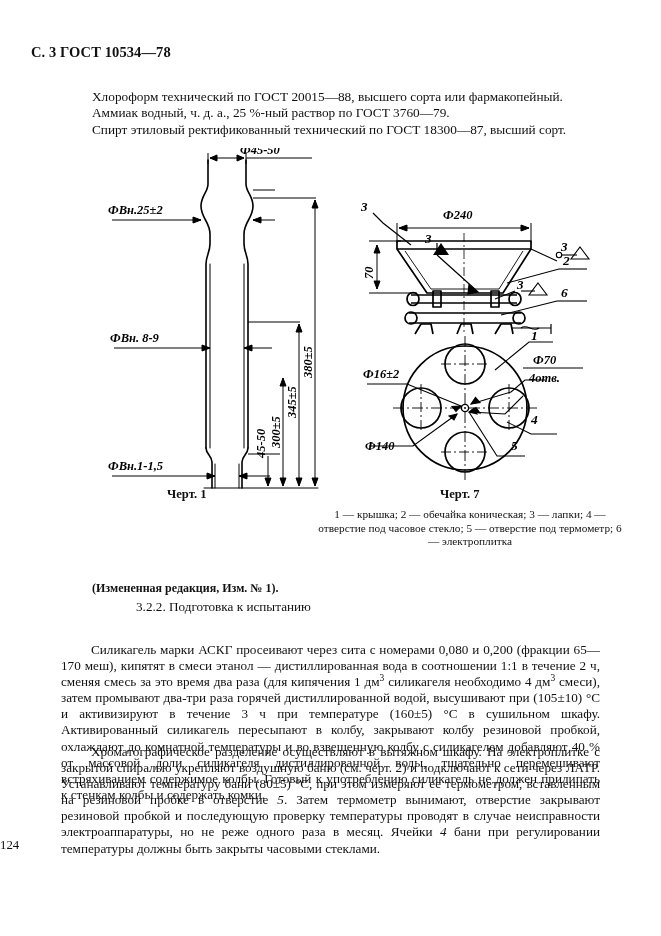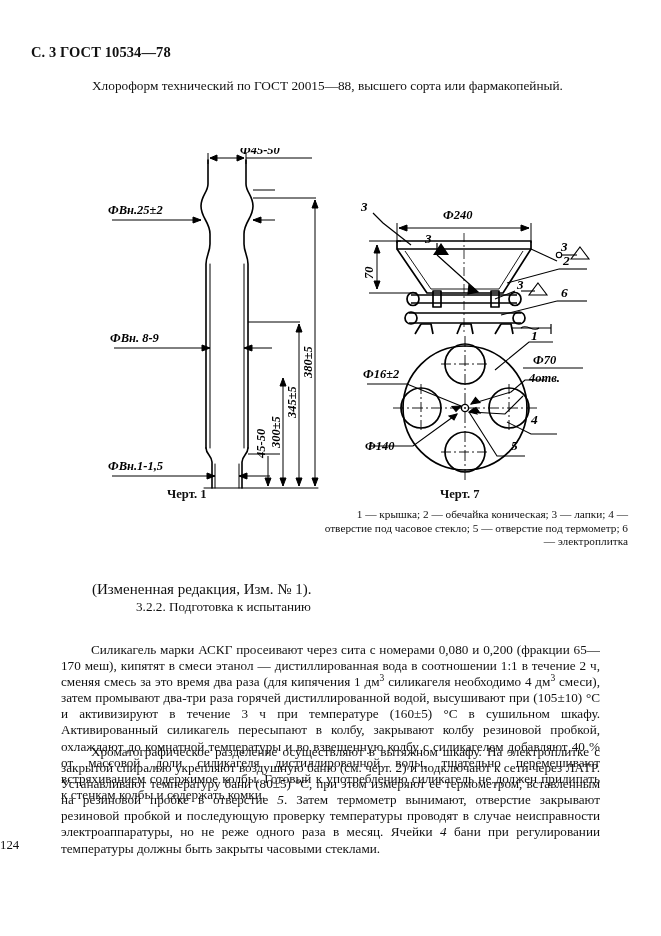--- a/index.html
+++ b/index.html
@@ -12,41 +12,41 @@
   }
   .page{position:relative;width:661px;height:716px;}
 
   .header{
     position:absolute;left:31px;top:44px;
     font-family:"Liberation Serif", serif;
     font-weight:bold;font-size:14.5px;letter-spacing:.1px;
   }
 
   .reagents{
-    position:absolute;left:92px;top:78px;width:520px;
+    position:absolute;left:92px;top:89px;width:520px;
     font-size:13.3px;line-height:16.4px;
   }
   .reagents div{white-space:nowrap;}
 
   .cap{
     position:absolute;font-size:12.6px;font-weight:bold;
     font-family:"Liberation Serif", serif;
   }
   .cap1{left:167px;top:487px;}
   .cap2{left:440px;top:487px;}
 
   .legend{
     position:absolute;left:312px;top:508px;width:316px;
-    font-size:11.3px;line-height:13.6px;text-align:right;
+    font-size:11.3px;line-height:13.6px;text-align:center;
   }
 
   
   .amend{
     position:absolute;left:92px;top:581px;
-    font-size:15px;font-weight:normal;
+    font-size:12px;font-weight:bold;
   }
   .sect{
     position:absolute;left:92px;top:599px;
     font-size:13.2px;
     margin-left:44px;
   }
   .para{
     position:absolute;left:61px;width:539px;
     font-size:13.2px;line-height:16.1px;
     text-align:justify;text-align-last:left;
@@ -65,20 +65,22 @@
 </style>
 </head>
 <body>
 
 <div class="page">
 
   <div class="header">С. 3 ГОСТ 10534—78</div>
 
   <div class="reagents">
     <div>Хлороформ технический по ГОСТ 20015—88, высшего сорта или фармакопейный.</div>
+    <div>Аммиак водный, ч. д. а., 25 %-ный раствор по ГОСТ 3760—79.</div>
+    <div>Спирт этиловый ректификованный технический по ГОСТ 18300—87, высший сорт.</div>
   </div>
 
   <svg style="position:absolute;left:100px;top:148px;" width="235" height="345" viewBox="0 0 235 345">
     <g fill="none" stroke="#000" stroke-width="1.6" stroke-linejoin="round" stroke-linecap="round">
 
       <path d="M108 12 L108 36 C108 44 101 48 101 58 C101 70 110 74 110 86 L110 96 C110 104 106 108 106 116 L106 300"></path>
       <path d="M146 12 L146 36 C146 44 153 48 153 58 C153 70 144 74 144 86 L144 96 C144 104 148 108 148 116 L148 300"></path>
 
       <path d="M106 300 C106 306 112 308 112 314 L112 340"></path>
       <path d="M148 300 C148 306 142 308 142 314 L142 340"></path>

